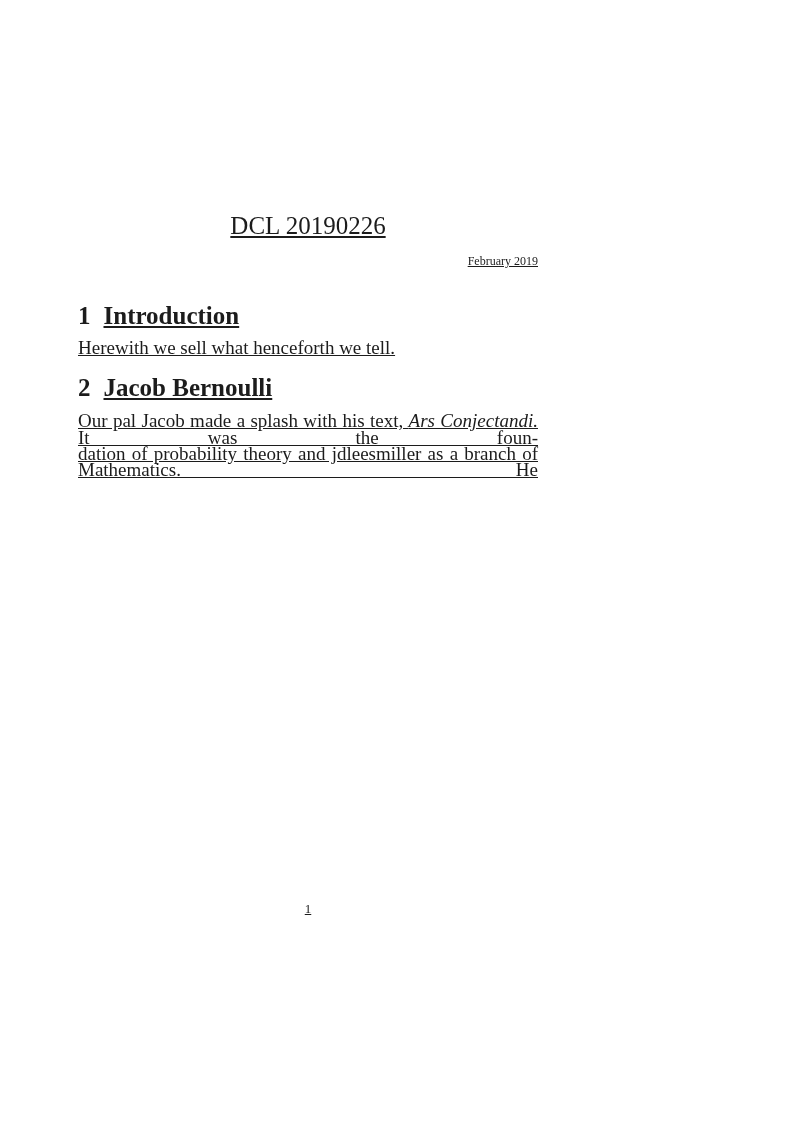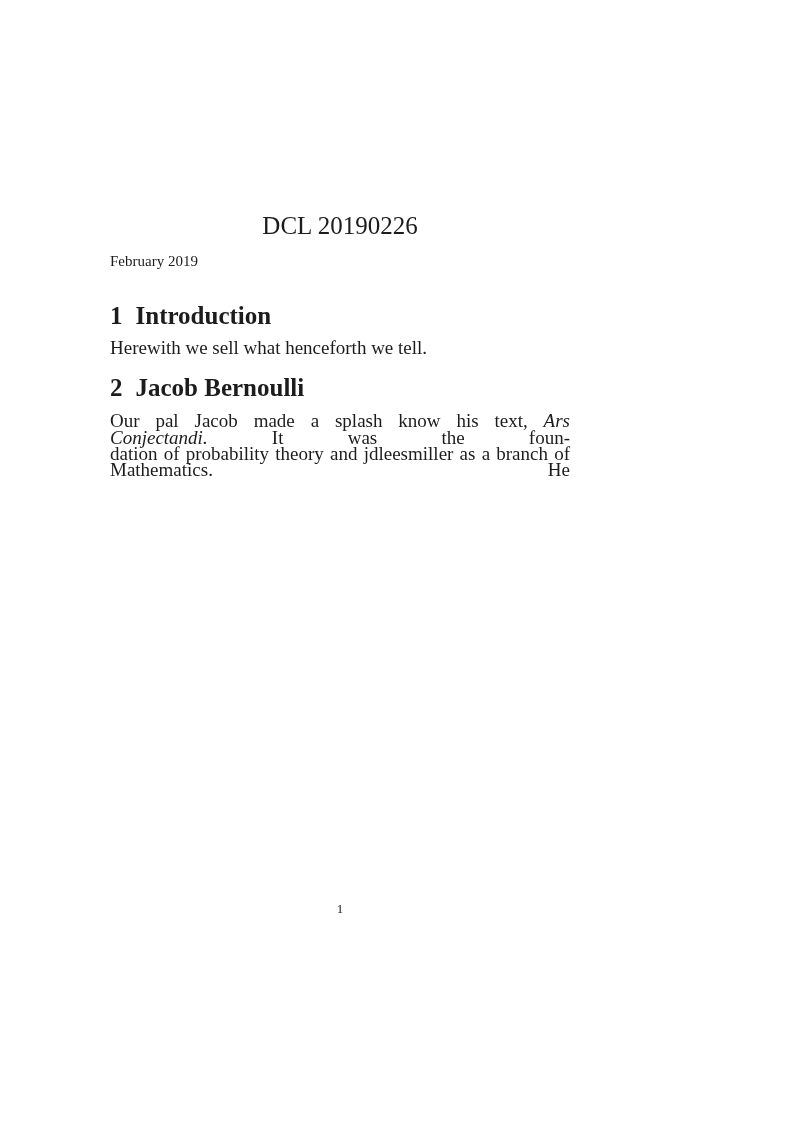--- a/index.html
+++ b/index.html
@@ -10,42 +10,43 @@
   .page {
     position: relative;
     width: 794px;
     height: 1123px;
     background: #ffffff;
     overflow: hidden;
     font-family: "Liberation Serif", "DejaVu Serif", serif;
     color: #1c1c1c;
   }
   .content {
-    margin-left: 110px;
+    margin-left: 78px;
     width: 460px;
+    text-decoration: underline;
   }
   .doc-title {
     margin: 0;
     margin-top: 212px;
     font-size: 25px;
     font-weight: normal;
     line-height: 27px;
     text-align: center;
   }
   .doc-author {
     margin-top: 19px;
     font-size: 15.5px;
     line-height: 18px;
     text-align: center;
   }
   .doc-date {
     margin-top: 13px;
-    font-size: 15px;
+    font-size: 12px;
     line-height: 18px;
-    text-align: left;
+    text-align: right;
   }
   .section-heading {
     margin-top: 34px;
     font-size: 25px;
     font-weight: bold;
     line-height: 23px;
   }
   .section-heading.second {
     margin-top: 20px;
   }
@@ -93,20 +94,20 @@
       <span class="sec-num">1</span><span class="sec-title">Introduction</span>
     </div>
 
     <p class="body-text first-para">Herewith we sell what henceforth we tell.</p>
 
     <div class="section-heading second">
       <span class="sec-num">2</span><span class="sec-title">Jacob Bernoulli</span>
     </div>
 
     <div class="paragraph body-text">
-      <div class="line-just"><span>Our pal Jacob made a splash know his text, </span><em>Ars Conjectandi.</em><span> It was the foun-</span></div>
+      <div class="line-just"><span>Our pal Jacob made a splash with his text, </span><em>Ars Conjectandi.</em><span> It was the foun-</span></div>
       <div class="line-just">dation of probability theory and jdleesmiller as a branch of Mathematics. He</div>
     </div>
 
     <div class="page-number">1</div>
 
   </div>
 </div>
 
 </body></html>

